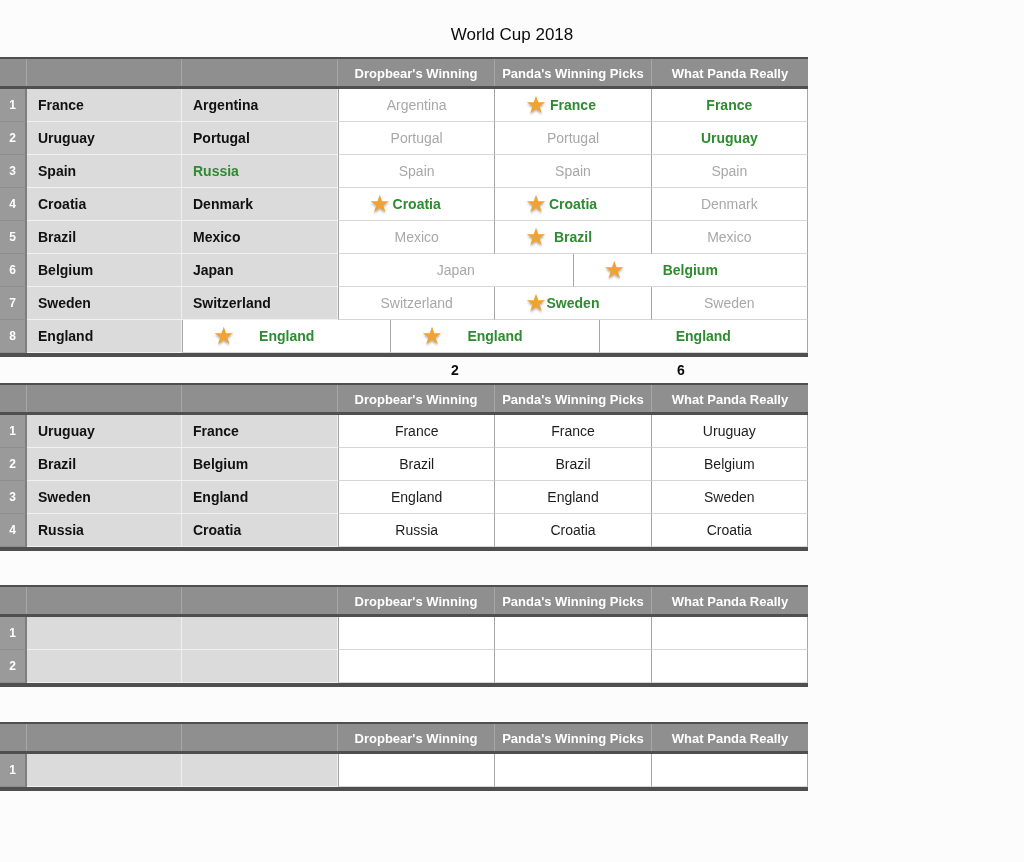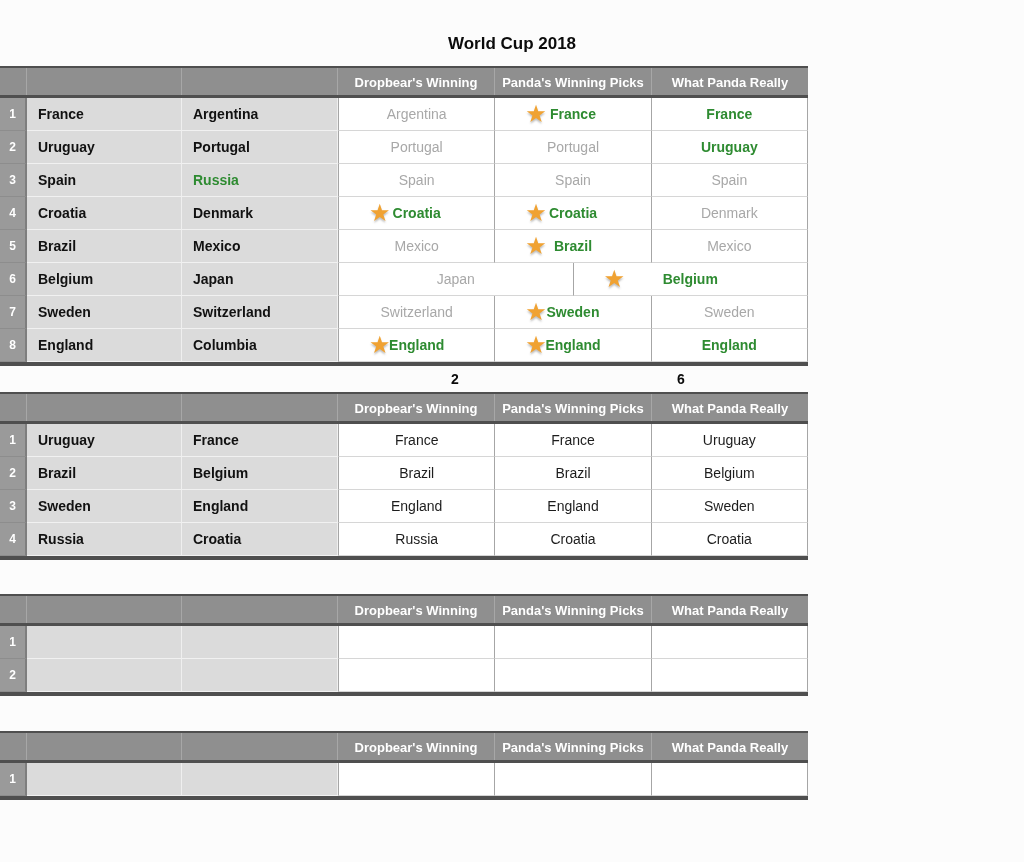--- a/index.html
+++ b/index.html
@@ -5,24 +5,24 @@
   * { margin:0; padding:0; box-sizing:border-box; }
   html,body { width:1024px; height:862px; overflow:hidden; }
   body {
     background:#fcfcfc;
     font-family:"Liberation Sans", sans-serif;
     -webkit-font-smoothing:antialiased;
   }
   #page { position:relative; width:1024px; height:862px; }
 
   .title {
-    margin-top:34px;
+    margin-top:25px;
     text-align:center;
     font-size:17px;
-    font-weight:bold;
+    font-weight:normal;
     color:#0b0b0b;
     line-height:20px;
   }
 
   .sheet-table {
     width:808px;
     border-top:2px solid var(--border-dark);
     border-bottom:4px solid var(--border-dark);
   }
   .t1 { margin-top:12px; }
@@ -179,21 +179,20 @@
         <div class="cell c-num">7</div>
         <div class="cell c-t1 team">Sweden</div>
         <div class="cell c-t2 team ">Switzerland</div>
         <div class="cell c-p pick gray"><span class="txt">Switzerland</span></div>
         <div class="cell c-p pick green"><div class="star">★</div><span class="txt">Sweden</span></div>
         <div class="cell c-p pick gray"><span class="txt">Sweden</span></div>
       </div>
       <div class="row body-row">
         <div class="cell c-num">8</div>
         <div class="cell c-t1 team">England</div>
-        <div class="cell c-t2 team ">Columbia</div>
         <div class="cell c-p pick green"><div class="star">★</div><span class="txt">England</span></div>
         <div class="cell c-p pick green"><div class="star">★</div><span class="txt">England</span></div>
         <div class="cell c-p pick green"><span class="txt">England</span></div>
       </div>
     </div>
 
   <div class="totals-row">
     <div class="tcell c-num"></div>
     <div class="tcell c-t1"></div>
     <div class="tcell c-t2"></div>

